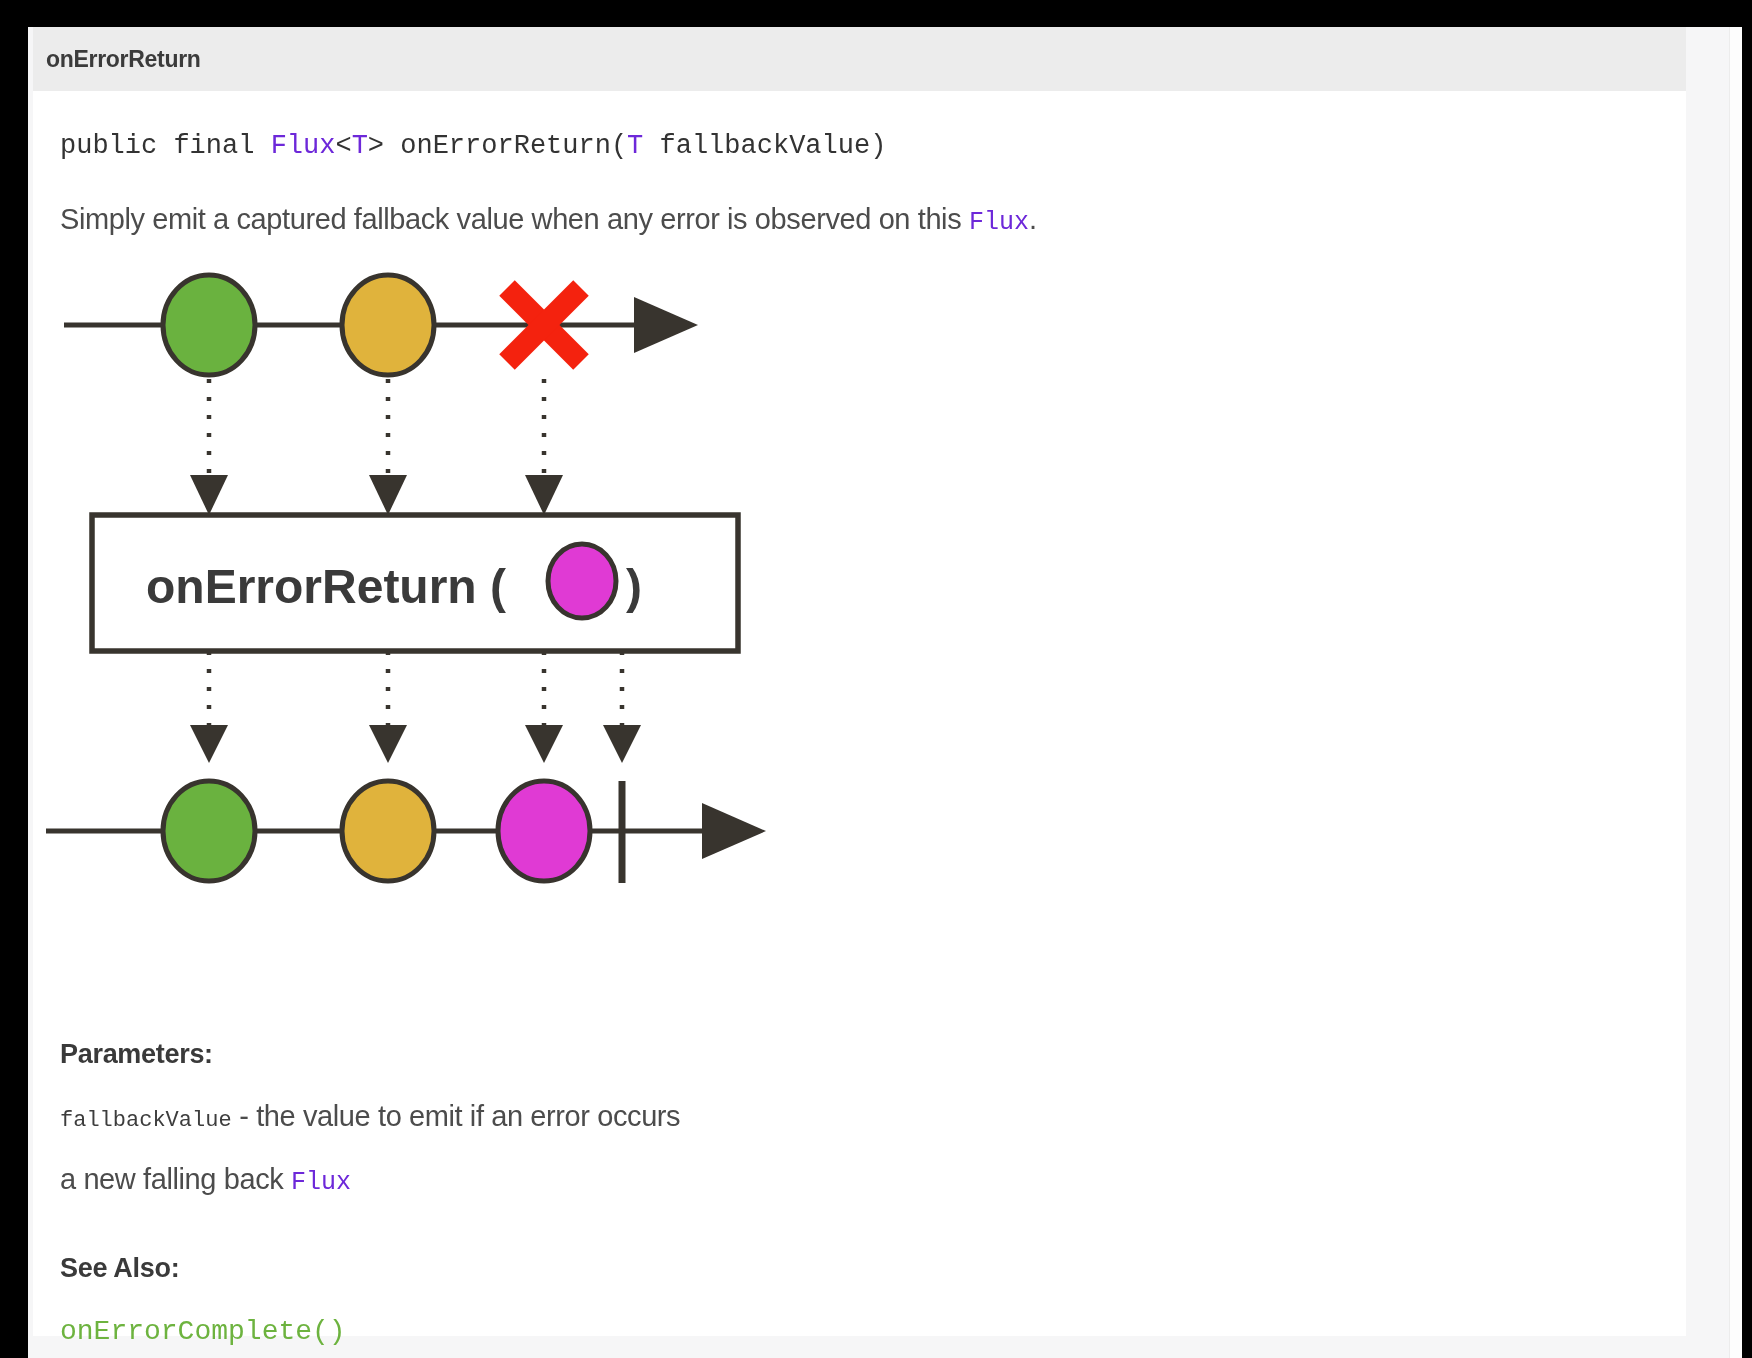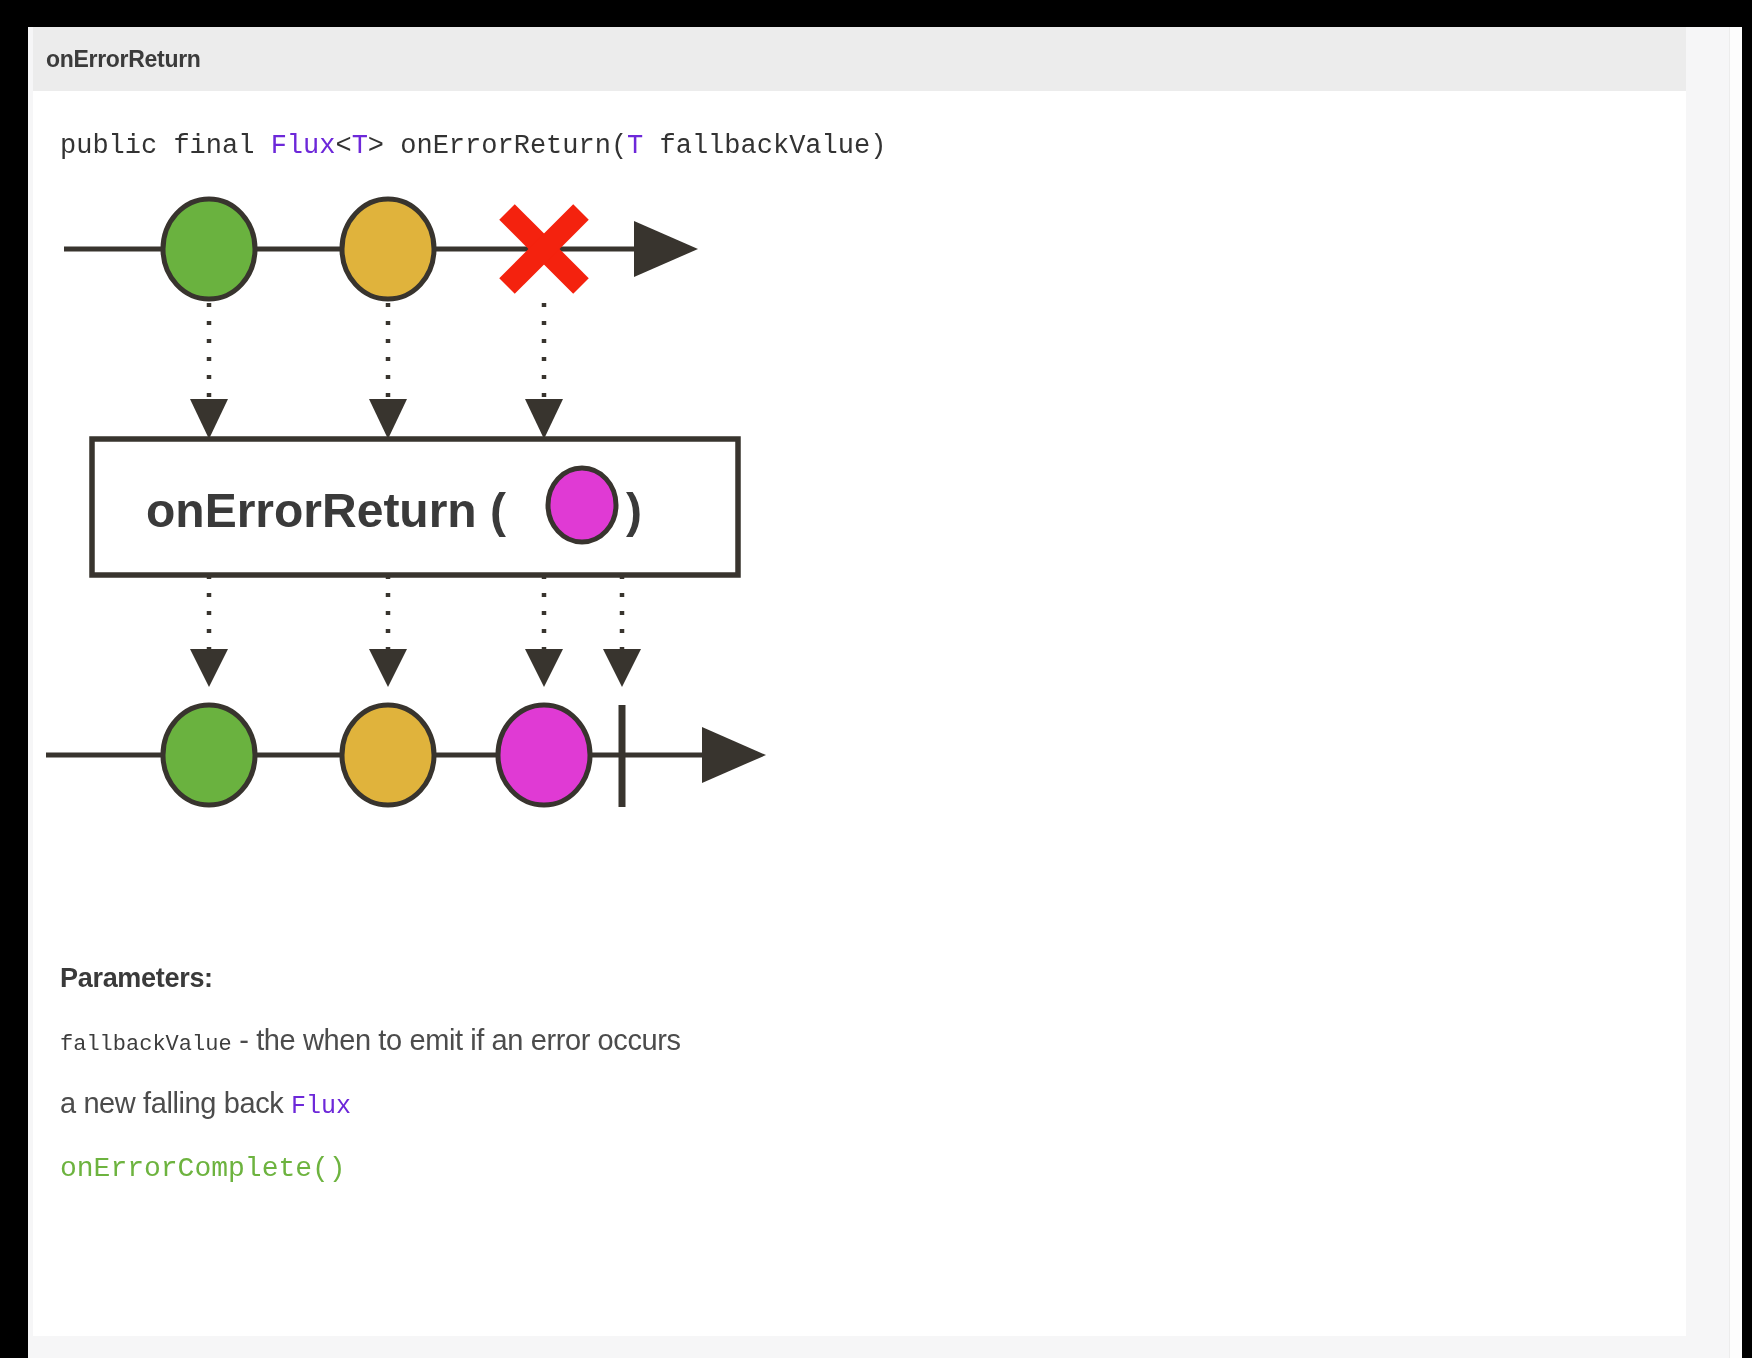--- a/index.html
+++ b/index.html
@@ -127,20 +127,21 @@
     <div class="card">
 
       <div class="card-header">
         <span class="card-title">onErrorReturn</span>
       </div>
 
       <div class="card-body">
 
         <div class="signature"><span>public final </span><a class="link-green">Flux</a><span>&lt;</span><a class="link-green">T</a><span>&gt; onErrorReturn(</span><a class="link-green">T</a><span> fallbackValue)</span></div>
 
+        <div class="description"><span>Simply emit a captured fallback value when any error is observed on this </span><a class="link-green inline-code">Flux</a><span>.</span></div>
 
         <svg class="diagram" width="760" height="720" viewBox="0 0 760 720">
 
           <line x1="18" y1="62" x2="592" y2="62" stroke="#38342e" stroke-width="5"></line>
           <path d="M588 34 L652 62 L588 90 Z" fill="#38342e"></path>
 
           <ellipse cx="163" cy="62" rx="46" ry="50" stroke="#38342e" stroke-width="5" fill="#6ab23f"></ellipse>
           <ellipse cx="342" cy="62" rx="46" ry="50" stroke="#38342e" stroke-width="5" fill="#e0b33c"></ellipse>
 
           <line x1="461" y1="25" x2="535" y2="99" stroke-width="22" stroke="#f4220e"></line>
@@ -171,24 +172,25 @@
           <path d="M656 540 L720 568 L656 596 Z" fill="#38342e"></path>
 
           <ellipse cx="163" cy="568" rx="46" ry="50" stroke="#38342e" stroke-width="5" fill="#6ab23f"></ellipse>
           <ellipse cx="342" cy="568" rx="46" ry="50" stroke="#38342e" stroke-width="5" fill="#e0b33c"></ellipse>
           <ellipse cx="498" cy="568" rx="46" ry="50" stroke="#38342e" stroke-width="5" fill="#e03ad4"></ellipse>
 
           <line x1="576" y1="518" x2="576" y2="620" stroke="#38342e" stroke-width="7"></line>
         </svg>
 
         <div class="section-heading">Parameters:</div>
-        <div class="section-line"><span class="code-plain">fallbackValue</span><span> - the when to emit if an error occurs</span></div>
+        <div class="section-line"><span class="code-plain">fallbackValue</span><span> - the value to emit if an error occurs</span></div>
 
         <div class="section-line"><span>a new falling back </span><a class="link-green inline-code">Flux</a></div>
 
+        <div class="section-heading">See Also:</div>
         <a class="see-also-link">onErrorComplete()</a>
 
       </div>
     </div>
 
     <div class="scroll-track"></div>
   </div>
 </div>
 
 </body></html>

